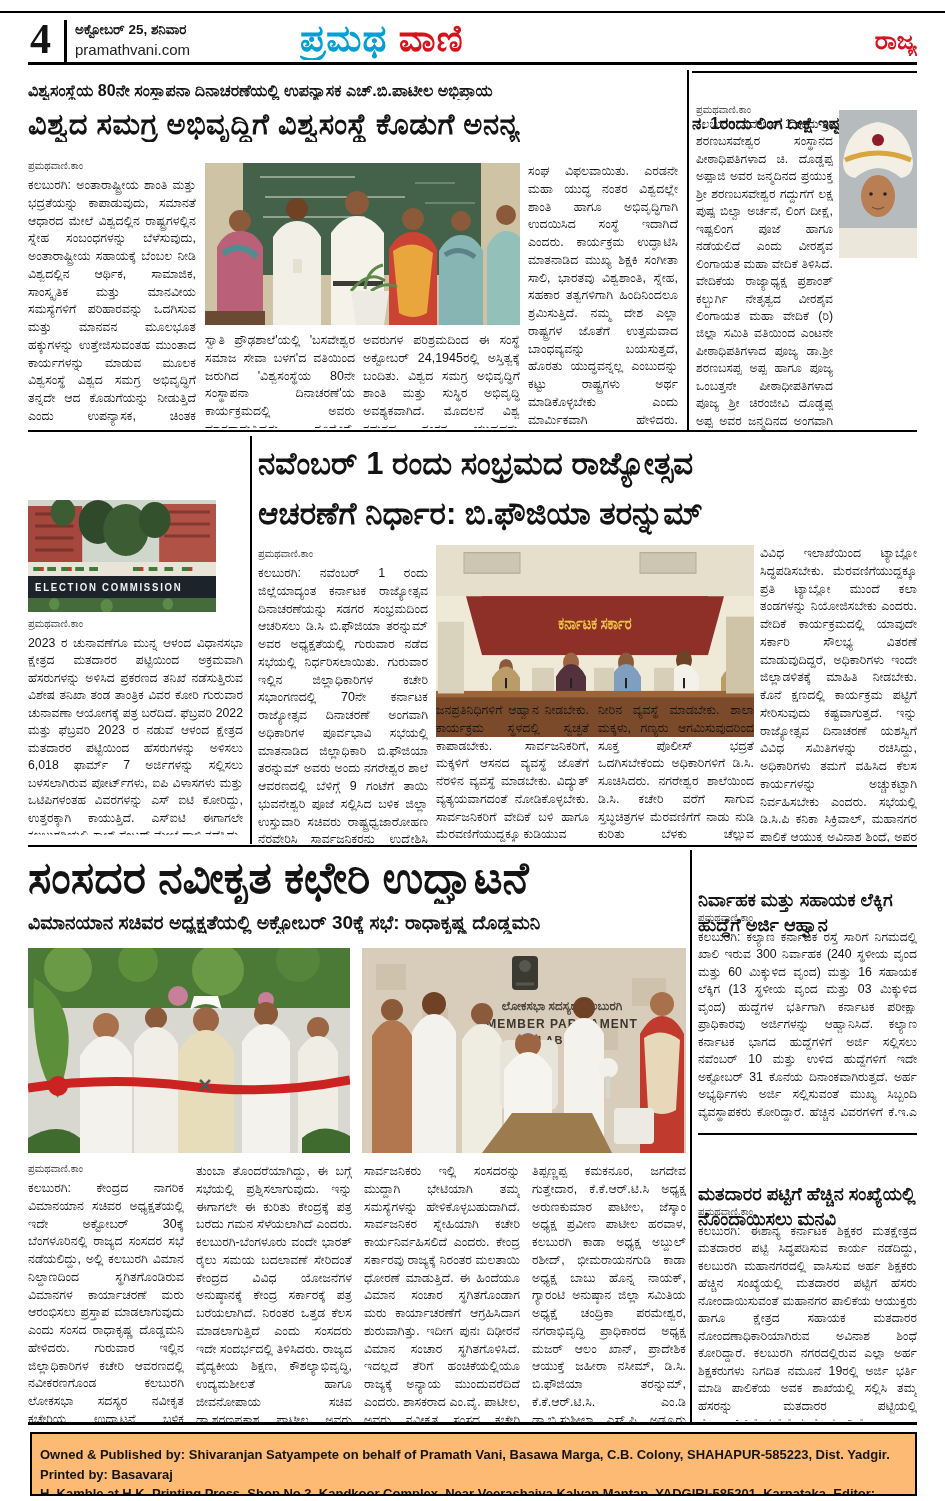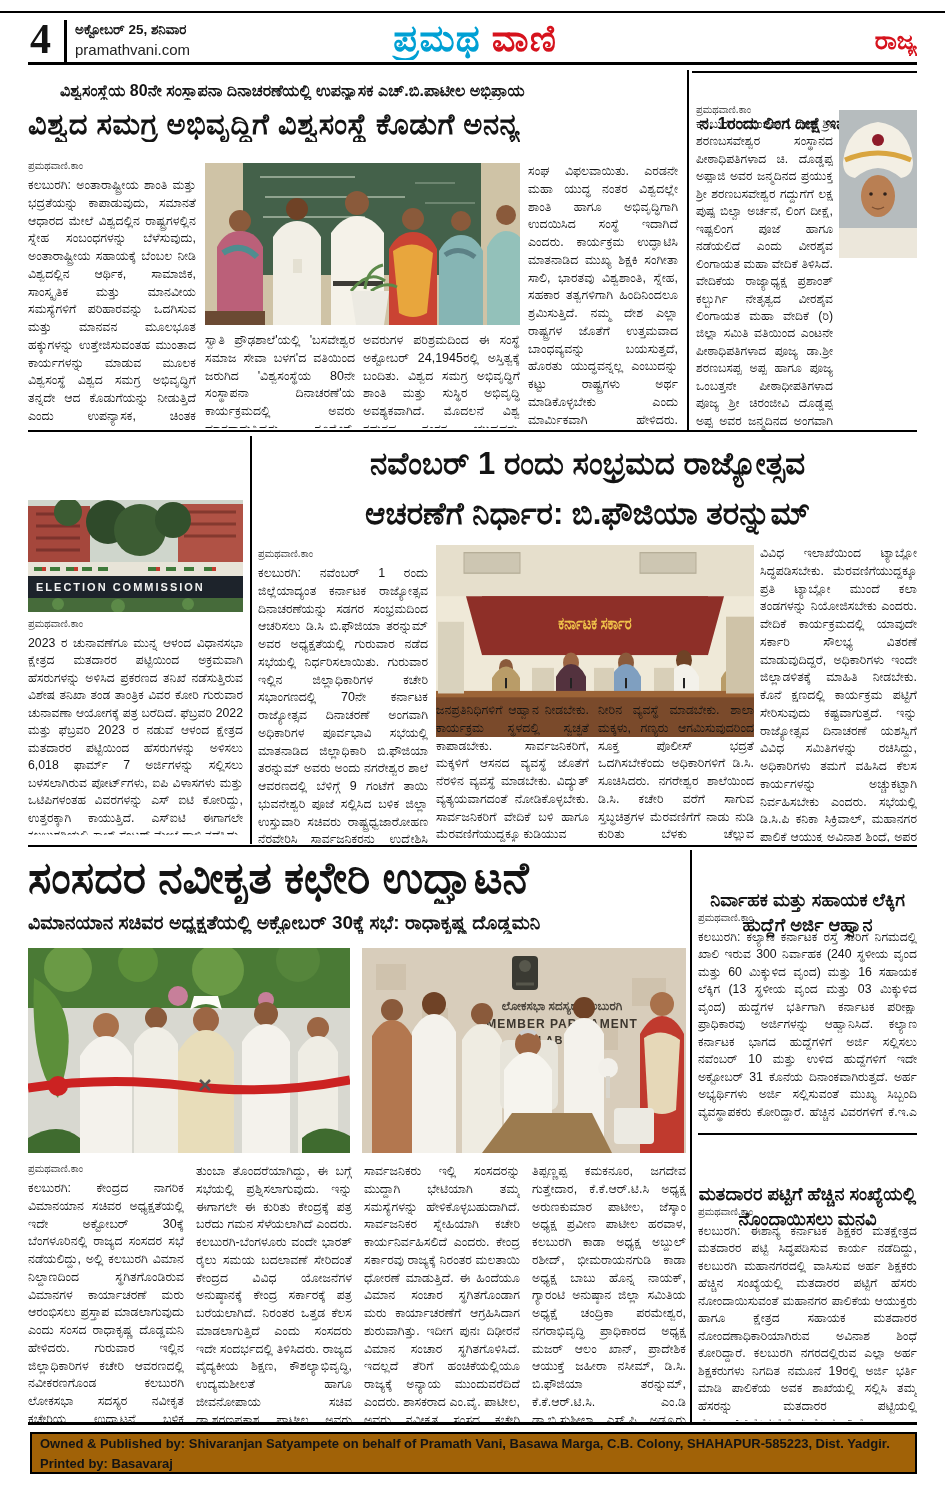--- a/index.html
+++ b/index.html
@@ -4,53 +4,53 @@
 <style>
   html,body{margin:0;padding:0;background:#e8e8e8;}
   .page{position:relative;width:945px;height:1501px;background:#ffffff;
         font-family:"Liberation Sans",sans-serif;color:#141414;overflow:hidden;margin:0 auto;}
   .abs{position:absolute;}
   .hr{position:absolute;background:#000;}
   .vr{position:absolute;background:#000;}
   .txt{font-size:12.5px;line-height:1.42;text-align:justify;overflow:hidden;}
   .byline{font-weight:normal;font-size:10px;}
   .nowrap{white-space:nowrap;overflow:hidden;}
-  .center{text-align:center;}
+  .center{}
   .photo{position:absolute;overflow:hidden;background:#ccc;}
   .photo svg{display:block;width:100%;height:100%;}
   .pgnum{font-family:"Liberation Serif",serif;font-size:42px;font-weight:bold;line-height:1;}
   .masthead{font-size:37px;font-weight:bold;letter-spacing:1px;}
   .section-tag{font-size:25px;font-weight:bold;color:#d6131d;}
   .kicker{font-size:16px;font-weight:bold;}
   .h-xl{font-weight:bold;font-size:29px;letter-spacing:0.5px;}
   .h-l{font-weight:bold;font-size:31px;line-height:1.55;}
   .h-m{font-weight:bold;font-size:17.5px;line-height:1.4;margin-top:34px;}
   .h-sub{font-weight:bold;font-size:19px;}
-  .footer-box{position:absolute;background:#a16207;border:2px solid #000;
-              font-weight:bold;font-size:13px;line-height:1.5;padding:0 8px;overflow:hidden;}
+  .footer-box{position:absolute;background:#fdba74;border:2px solid #000;
+              font-weight:bold;font-size:13px;line-height:1.5;padding:11px 8px;overflow:hidden;}
 </style>
 </head>
 <body>
 
 <div class="page">
 
   <div class="hr" style="left:0;top:11;width:945px;height:2px;left:0px;top:11px;"></div>
 
   <div class="abs pgnum" style="left:30px;top:18px;">4</div>
   <div class="vr" style="left:64px;top:20px;width:3px;height:42px;"></div>
   <div class="abs" style="left:75px;top:22px;font-weight:bold;font-size:13.5px;">ಅಕ್ಟೋಬರ್ 25, ಶನಿವಾರ</div>
   <div class="abs" style="left:75px;top:41px;font-size:15px;color:#222;">pramathvani.com</div>
   <div class="abs masthead nowrap center" style="left:300px;top:18px;width:350px;">
     <span style="color:#00a0d4;">ಪ್ರಮಥ</span>
     <span style="color:#d6131d;">ವಾಣಿ</span>
   </div>
   <div class="abs section-tag nowrap" style="left:830px;top:26px;width:87px;text-align:right;">ರಾಜ್ಯ</div>
   <div class="hr" style="left:28px;top:62px;width:889px;height:3px;"></div>
 
-  <div class="abs kicker nowrap" style="left:28px;top:82px;width:650px;margin-left:32px;">ವಿಶ್ವಸಂಸ್ಥೆಯ 80ನೇ ಸಂಸ್ಥಾಪನಾ ದಿನಾಚರಣೆಯಲ್ಲಿ ಉಪನ್ಯಾಸಕ ಎಚ್.ಬಿ.ಪಾಟೀಲ ಅಭಿಪ್ರಾಯ</div>
+  <div class="abs kicker nowrap" style="left:28px;top:82px;width:650px;">ವಿಶ್ವಸಂಸ್ಥೆಯ 80ನೇ ಸಂಸ್ಥಾಪನಾ ದಿನಾಚರಣೆಯಲ್ಲಿ ಉಪನ್ಯಾಸಕ ಎಚ್.ಬಿ.ಪಾಟೀಲ ಅಭಿಪ್ರಾಯ</div>
   <div class="abs h-xl nowrap" style="left:28px;top:108px;width:650px;">ವಿಶ್ವದ ಸಮಗ್ರ ಅಭಿವೃದ್ಧಿಗೆ ವಿಶ್ವಸಂಸ್ಥೆ ಕೊಡುಗೆ ಅನನ್ಯ</div>
 
   <div class="abs byline" style="left:28px;top:160px;">ಪ್ರಮಥವಾಣಿ.ಕಾಂ</div>
   <div class="abs txt" style="left:28px;top:177px;width:168px;height:250px;">ಕಲಬುರಗಿ: ಅಂತಾರಾಷ್ಟ್ರೀಯ ಶಾಂತಿ ಮತ್ತು ಭದ್ರತೆಯನ್ನು ಕಾಪಾಡುವುದು, ಸಮಾನತೆ ಆಧಾರದ ಮೇಲೆ ವಿಶ್ವದಲ್ಲಿನ ರಾಷ್ಟ್ರಗಳಲ್ಲಿನ ಸ್ನೇಹ ಸಂಬಂಧಗಳನ್ನು ಬೆಳೆಸುವುದು, ಅಂತಾರಾಷ್ಟ್ರೀಯ ಸಹಾಯಕ್ಕೆ ಬೆಂಬಲ ನೀಡಿ ವಿಶ್ವದಲ್ಲಿನ ಆರ್ಥಿಕ, ಸಾಮಾಜಿಕ, ಸಾಂಸ್ಕೃತಿಕ ಮತ್ತು ಮಾನವೀಯ ಸಮಸ್ಯೆಗಳಿಗೆ ಪರಿಹಾರವನ್ನು ಒದಗಿಸುವ ಮತ್ತು ಮಾನವನ ಮೂಲಭೂತ ಹಕ್ಕುಗಳನ್ನು ಉತ್ತೇಜಿಸುವಂತಹ ಮುಂತಾದ ಕಾರ್ಯಗಳನ್ನು ಮಾಡುವ ಮೂಲಕ ವಿಶ್ವಸಂಸ್ಥೆ ವಿಶ್ವದ ಸಮಗ್ರ ಅಭಿವೃದ್ಧಿಗೆ ತನ್ನದೇ ಆದ ಕೊಡುಗೆಯನ್ನು ನೀಡುತ್ತಿದೆ ಎಂದು ಉಪನ್ಯಾಸಕ, ಚಿಂತಕ ಎಚ್.ಬಿ.ಪಾಟೀಲ ಅಭಿಪ್ರಾಯಪಟ್ಟರು. ನಗರದ ಶಹಾಬಜಾರ ಮಹಾದೇವ ನಗರದಲ್ಲಿನ 'ಶಿವಾ ವಿದ್ಯಾ ಮಂದಿರ ಮತ್ತು</div>
 
   <div class="photo" style="left:205px;top:163px;width:315px;height:162px;">
     <svg viewBox="0 0 315 162" preserveAspectRatio="none">
       <rect x="0" y="0" width="315" height="162" fill="#cfc3a6"></rect>
       <rect x="38" y="0" width="238" height="112" fill="#44614a"></rect>
       <path d="M55 14 H150 M60 34 H200 M58 54 H160" stroke="#cfdac9" stroke-width="2" opacity="0.55" fill="none"></path>
@@ -116,21 +116,21 @@
         <path d="M33 97 q6 4 12 0" stroke="#7c4f31" stroke-width="1.5" fill="none"></path>
       </svg>
     </div>
     <div class="byline">ಪ್ರಮಥವಾಣಿ.ಕಾಂ</div>
     <div class="txt" style="font-size:12.3px;">ಕಲಬುರಗಿ: ನವೆಂಬರ್ 1 ರಂದು ಶ್ರೀ ಶರಣಬಸವೇಶ್ವರ ಸಂಸ್ಥಾನದ ಪೀಠಾಧಿಪತಿಗಳಾದ ಚಿ. ದೊಡ್ಡಪ್ಪ ಅಪ್ಪಾಜಿ ಅವರ ಜನ್ಮದಿನದ ಪ್ರಯುಕ್ತ ಶ್ರೀ ಶರಣಬಸವೇಶ್ವರ ಗದ್ದುಗೆಗೆ ಲಕ್ಷ ಪುಷ್ಪ ಬಿಲ್ವಾ ಅರ್ಚನೆ, ಲಿಂಗ ದೀಕ್ಷೆ, ಇಷ್ಟಲಿಂಗ ಪೂಜೆ ಹಾಗೂ ನಡೆಯಲಿದೆ ಎಂದು ವೀರಶೈವ ಲಿಂಗಾಯತ ಮಹಾ ವೇದಿಕೆ ತಿಳಿಸಿದೆ. ವೇದಿಕೆಯ ರಾಜ್ಯಾಧ್ಯಕ್ಷ ಪ್ರಶಾಂತ್ ಕಲ್ಬುರ್ಗಿ ನೇತೃತ್ವದ ವೀರಶೈವ ಲಿಂಗಾಯತ ಮಹಾ ವೇದಿಕೆ (ರಿ) ಜಿಲ್ಲಾ ಸಮಿತಿ ವತಿಯಿಂದ ಎಂಟನೇ ಪೀಠಾಧಿಪತಿಗಳಾದ ಪೂಜ್ಯ ಡಾ.ಶ್ರೀ ಶರಣಬಸಪ್ಪ ಅಪ್ಪ ಹಾಗೂ ಪೂಜ್ಯ ಒಂಬತ್ತನೇ ಪೀಠಾಧೀಪತಿಗಳಾದ ಪೂಜ್ಯ ಶ್ರೀ ಚಿರಂಜೀವಿ ದೊಡ್ಡಪ್ಪ ಅಪ್ಪ ಅವರ ಜನ್ಮದಿನದ ಅಂಗವಾಗಿ ಪ್ರತಿ ವರ್ಷದಂತೆ ತೃತೀಯ ವರ್ಷದಂದು ಶ್ರೀ ಶರಣಬಸವೇಶ್ವರ ಗದ್ದುಗೆಗೆ ಒಂದು ಲಕ್ಷ ಪುಷ್ಪ ಬಿಲ್ವಾರ್ಚನೆ, ಲಿಂಗದೀಕ್ಷೆ ಮತ್ತು 1001 ಸಾಮೂಹಿಕ ಇಷ್ಟಲಿಂಗ ಪೂಜೆ ಹಾಗೂ ಜಂಗಮ ವಟುಗಳಿಗೆ ಆತಿಥ್ಯೋಪಚಾರ ಕಾರ್ಯಕ್ರಮವನ್ನು ವೇದಿಕೆ ವತಿಯಿಂದ ಹಮ್ಮಿಕೊಳ್ಳಲಾಗಿದೆ. ಆದ್ದರಿಂದ ಕಾರ್ಯಕ್ರಮಕ್ಕೆ ಜಿಲ್ಲೆಯ ಹೆಚ್ಚಿನ ಜನರು ಭಾಗವಹಿಸಿ ಯಶಸ್ವಿಗೊಳಿಸಬೇಕು ಎಂದು ಯುವ ಮುಖಂಡ ಶ್ರೀಧರ್ ನಾಗನಹಳ್ಳಿ, ವೇದಿಕೆಯ ಜಿಲ್ಲಾಧ್ಯಕ್ಷ ದಯಾನಂದ ಪಾಟೀಲ್, ಉಪಾಧ್ಯಕ್ಷ ಕಲ್ಯಾಣರಾವ್ ಪಾಟೀಲ್ ಕಣ್ಣಿ ಅವರು ಪ್ರಕಟಣೆಯಲ್ಲಿ ಕೋರಿದ್ದಾರೆ.</div>
   </div>
 
   <div class="hr" style="left:28px;top:430px;width:889px;height:2px;"></div>
 
 
-  <div class="photo" style="left:28px;top:500px;width:215px;height:112px;">
+  <div class="photo" style="left:28px;top:500px;width:188px;height:112px;">
     <svg viewBox="0 0 215 112" preserveAspectRatio="none">
       <rect width="215" height="112" fill="#cfd6cc"></rect>
       <rect x="0" y="6" width="62" height="74" fill="#a5473c"></rect>
       <path d="M8 14 h44 M8 26 h44 M8 38 h44 M8 50 h44" stroke="#7c332c" stroke-width="3" fill="none"></path>
       <rect x="150" y="4" width="65" height="62" fill="#b05245"></rect>
       <path d="M156 12 h52 M156 24 h52 M156 36 h52" stroke="#84392f" stroke-width="3" fill="none"></path>
       <circle cx="80" cy="22" r="22" fill="#2f4a2a"></circle>
       <circle cx="112" cy="30" r="26" fill="#3c5c33"></circle>
       <circle cx="145" cy="20" r="18" fill="#33512d"></circle>
       <circle cx="40" cy="12" r="14" fill="#3c5c33"></circle>

